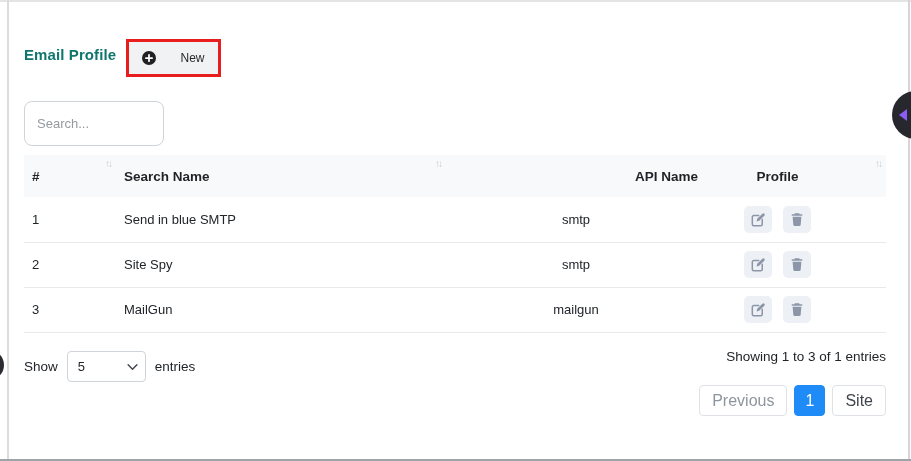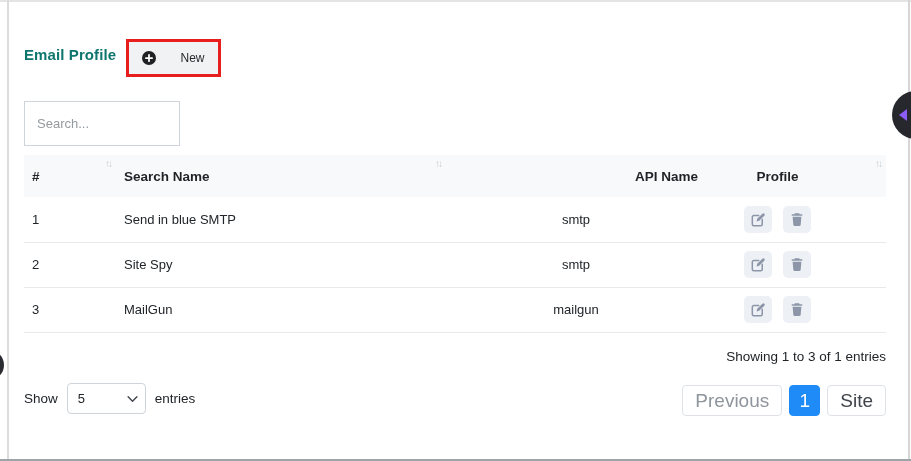--- a/index.html
+++ b/index.html
@@ -25,22 +25,22 @@
     position:absolute; left:126px; top:39px; width:95px; height:38px;
     border:3px solid #e81e1e; display:flex;
   }
   .new-btn {
     flex:1; border:0; background:#f1f2f4; cursor:pointer;
     display:flex; align-items:center; justify-content:center; gap:24px;
     font-family:"Liberation Sans", sans-serif; font-size:12px; color:#26292d;
   }
 
   .search-input {
-    position:absolute; left:24px; top:101px; width:156px; height:45px;
-    border:1px solid #ced4da; border-radius:0; padding:0 12px;
+    position:absolute; left:24px; top:101px; width:140px; height:45px;
+    border:1px solid #ced4da; border-radius:8px; padding:0 12px;
     font-family:"Liberation Sans", sans-serif; font-size:13px; color:#212529; outline:none;
   }
   .search-input::placeholder { color:#949aa0; }
 
   table.data-table {
     position:absolute; left:24px; top:155px; width:862px;
     border-collapse:collapse; table-layout:fixed;
   }
   .data-table thead th {
     background:#f8f9fa; height:42px; font-size:13.5px; font-weight:700;
@@ -62,21 +62,21 @@
 
   .action-btn {
     display:inline-flex; align-items:center; justify-content:center;
     width:28px; height:27px; border:0; border-radius:5px;
     background:#edf0f5; cursor:pointer; vertical-align:middle;
   }
   .action-btn + .action-btn { margin-left:7px; }
 
   .show-entries {
     position:absolute; left:24px; top:351px; height:31px;
-    display:flex; align-items:center; gap:9px; font-size:13.5px; color:#212529;margin-top:32px;
+    display:flex; align-items:center; gap:9px; font-size:13.5px; color:#212529;
   }
   .select-wrap { position:relative; width:79px; height:31px; }
   .select-wrap select {
     width:100%; height:100%; border:1px solid #ced4da; border-radius:4px;
     background:#fff; font-family:"Liberation Sans", sans-serif; font-size:13px; color:#212529;
     padding:0 24px 0 10px; appearance:none; -webkit-appearance:none; cursor:pointer; outline:none;
   }
   .select-chevron {
     position:absolute; right:8px; top:50%; transform:translateY(-50%);
     pointer-events:none; display:flex;
@@ -85,21 +85,21 @@
   .table-info {
     position:absolute; right:25px; top:349px;
     font-size:13.5px; color:#212529;
   }
   .pagination {
     position:absolute; right:25px; top:385px;
     display:flex; gap:7px; align-items:center;
   }
   .page-btn {
     height:31px; border:1px solid #dee2e6; border-radius:4px; background:#fff;
-    font-family:"Liberation Sans", sans-serif; font-size:19px; padding:0 12px; cursor:pointer;
+    font-family:"Liberation Sans", sans-serif; font-size:16px; padding:0 12px; cursor:pointer;
     display:flex; align-items:center; justify-content:center;
   }
   .page-btn.prev { color:#8e959c; }
   .page-btn.next { color:#3f454b; }
   .page-btn.active {
     width:31px; padding:0; background:#1e8bf7; border-color:#1e8bf7; color:#fff;
   }
 
   .fab-right {
     position:absolute; top:91px; right:-29px; width:48px; height:48px;

